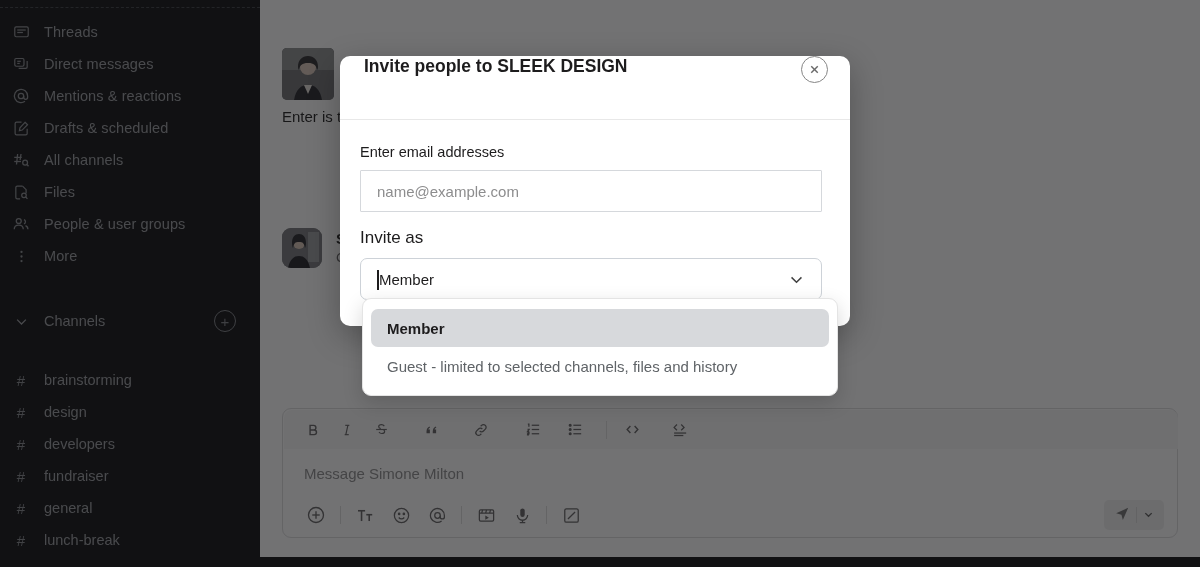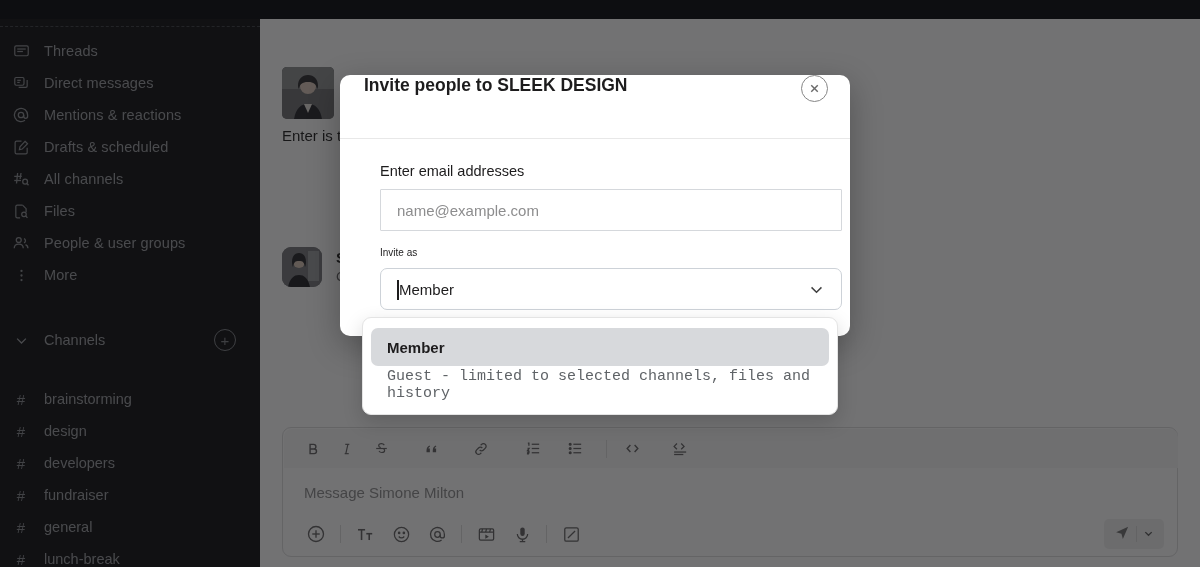--- a/index.html
+++ b/index.html
@@ -2,21 +2,21 @@
 <html><head>
 <meta charset="utf-8">
 <style>
   * { box-sizing: border-box; margin: 0; padding: 0; }
   html, body {
     width: 1200px; height: 567px;
     overflow: hidden;
     font-family: "Liberation Sans", sans-serif;
     background: #0d0e11;
   }
-  #app { position: relative; width: 1200px; height: 440px; background: #fdba74; margin-top: 19px; }
+  #app { position: relative; width: 1200px; height: 440px; background: #fdba74; }
 
   
   #sidebar {
     position: absolute; left: 0; top: 0; width: 260px; height: 567px;
     background: #0d0e11;
   }
   #sidebar-top-rule {
     position: absolute; left: 0; top: 7px; width: 260px; height: 0;
     border-top: 1px dashed #3a3c41;
   }
@@ -117,49 +117,49 @@
   }
   #modal-header {
     height:64px; display:flex; align-items:flex-start; justify-content:space-between;
     padding:0 22px 0 24px; border-bottom:1px solid #e8e8e8;
   }
   #modal-title { font-size:17.5px; font-weight:bold; color:#1d1c1d; }
   #modal-close {
     width:27px;height:27px;border-radius:50%;border:1.6px solid #868686;
     display:flex;align-items:center;justify-content:center;color:#696969;cursor:pointer;
   }
-  #modal-body { padding:24px 24px 26px 40px; }
+  #modal-body { padding:24px 24px 26px 20px; }
   .field-label { font-size:14.5px; color:#1d1c1d; margin-bottom:10px; }
   #email-input {
     width:462px; height:42px; border:1px solid #d5d8dc; border-radius:1px;
     padding:0 16px; font-size:15px; color:#8d8d8e;
     display:flex; align-items:center; background:#fff;
   }
-  #invite-as-label { font-size:10px; color:#1d1c1d; margin:16px 0 10px 0; }
+  #invite-as-label { font-size:17px; color:#1d1c1d; margin:16px 0 10px 0; }
   #select-box {
     width:462px; height:42px; border:1px solid #cdd2d8; border-radius:7px;
     background:#fff; display:flex; align-items:center; justify-content:space-between;
     padding:0 16px 0 18px; cursor:pointer; position:relative;
   }
   #select-value { font-size:15px; color:#1d1c1d; }
   #select-caret { color:#3f3f3f; display:flex; }
   .caret-bar {
     position:absolute; left:16px; top:11px; width:1.5px; height:20px; background:#1d1c1d;
   }
   #dropdown {
     position:absolute; left:22px; top:242px; width:476px;
     background:#fff; border:1px solid #e4e4e4; border-radius:9px;
     box-shadow:0 7px 20px rgba(0,0,0,.16); padding:10px 8px; z-index:70;
   }
   .opt {
     height:38px; display:flex; align-items:center; padding:0 16px;
     border-radius:7px; font-size:15px; cursor:pointer;
   }
   .opt.selected { background:#d7d9dc; color:#1d1c1d; font-weight:bold; }
-  .opt.plain { color:#5f6367;font-family:Liberation Mono, monospace; }
+  .opt.plain { color:#5f6367; }
   .avatar-img { width:100%; height:100%; display:block; }
 </style>
 </head>
 <body>
 
 <div id="app">
 
   <div id="sidebar">
     <div id="sidebar-top-rule"></div>
 

